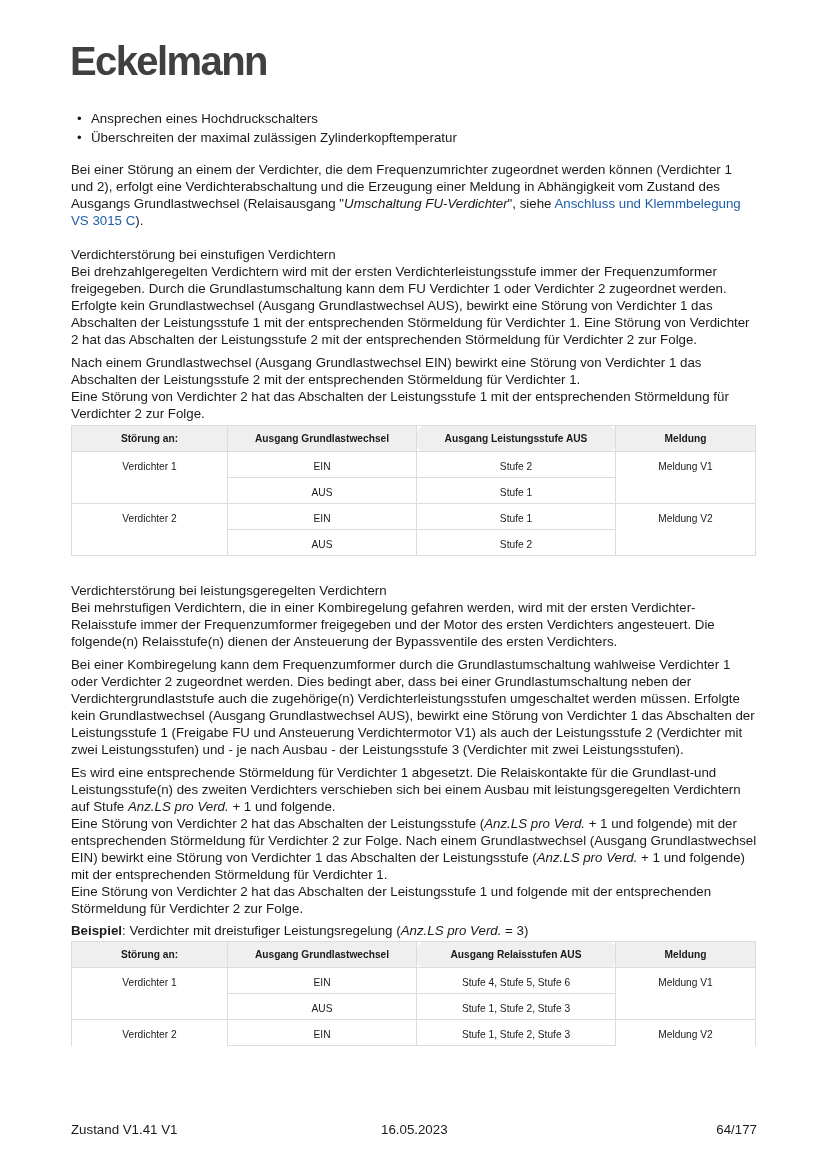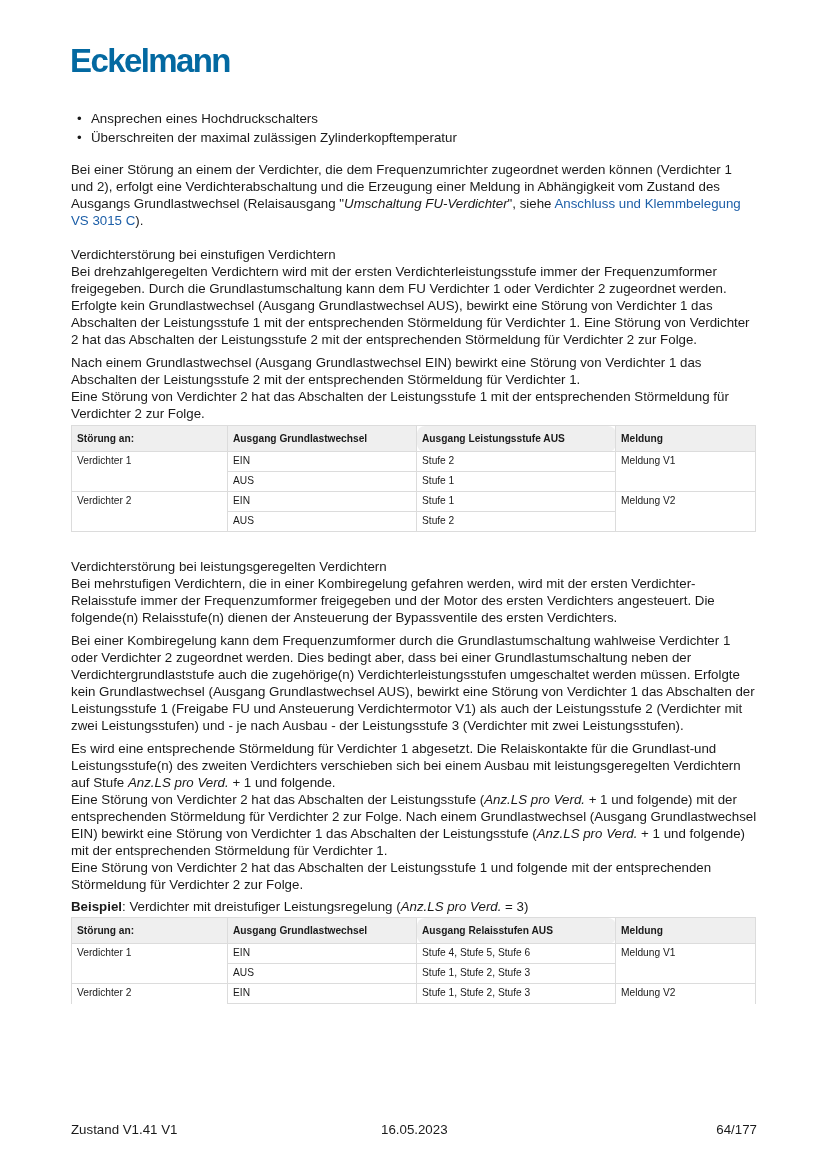--- a/index.html
+++ b/index.html
@@ -1,33 +1,33 @@
 <!DOCTYPE html>
 <html><head>
 <meta charset="utf-8">
 <style>
   html, body { margin: 0; padding: 0; background: #ffffff; }
   body { width: 827px; height: 1169px; position: relative; overflow: hidden;
          font-family: "Liberation Sans", sans-serif; color: #1a1a1a; }
-  .logo { position: absolute; left: 70px; top: 41px; font-size: 33px; font-weight: bold;
-          color: #0369a1; letter-spacing: -1.6px; line-height: 40px; }
+  .logo { position: absolute; left: 70px; top: 41px; font-size: 40px; font-weight: bold;
+          color: #404040; letter-spacing: -1.6px; line-height: 40px; }
   .content { position: absolute; left: 71px; top: 110px; width: 686px;
              font-size: 13.3px; line-height: 17px; }
   ul.bullets { margin: 0; padding: 0; list-style: none; }
   ul.bullets li { position: relative; padding-left: 20px; line-height: 17px; margin-bottom: 2px; }
   ul.bullets li .dot { position: absolute; left: 6px; top: 0; }
   p { margin: 0 0 6px 0; }
   .link { color: #1d5fa8; cursor: pointer; }
   h3 { font-size: 13.3px; font-weight: normal; margin: 0; line-height: 17px; }
   .sec-gap { height: 11px; }
   table.t { border-collapse: collapse; width: 685px; font-size: 10.2px; margin: 0 0 0 0; }
-  table.t th, table.t td { border: 1px solid #dcdcdc; text-align: left; padding: 0 5px;
+  table.t th, table.t td { border: 1px solid #dcdcdc; text-align: center; padding: 0 5px;
                            vertical-align: top; }
   table.t th { background: #efefef; font-weight: bold; height: 25px; vertical-align: middle; }
-  table.t td { height: 25px; height: 19px; }
+  table.t td { height: 25px; padding-top: 6px; height: 19px; }
   .c1 { width: 145px; } .c2 { width: 178px; } .c3 { width: 188px; border-radius: 8px; } .c4 { width: 129px; }
   table.t tr.cut td { border-bottom: none; }
   table.t tr.cut td.mid { border-bottom: 1px solid #dcdcdc; }
   .footer { position: absolute; top: 1122px; left: 71px; width: 686px; font-size: 13.3px; }
   .footer .l { position: absolute; left: 0; }
   .footer .c { position: absolute; left: 310px; }
   .footer .r { position: absolute; right: 0; }
   em { font-style: italic; }
 </style>
 </head>

